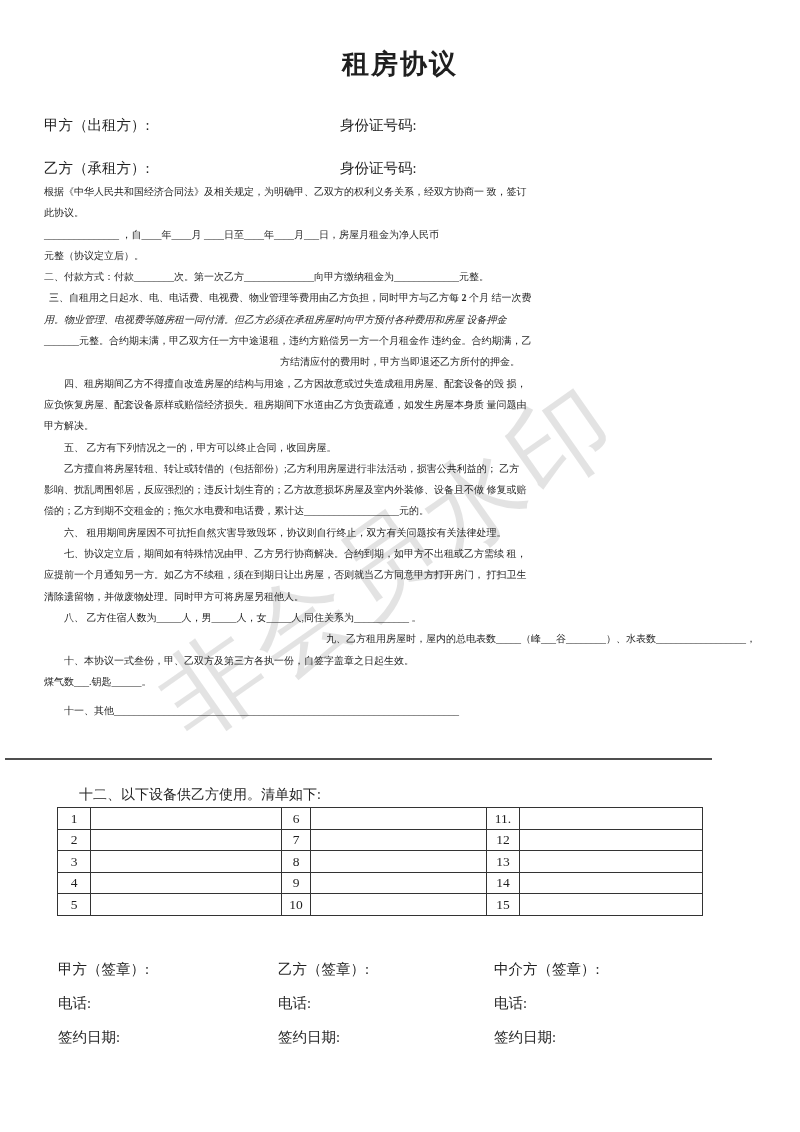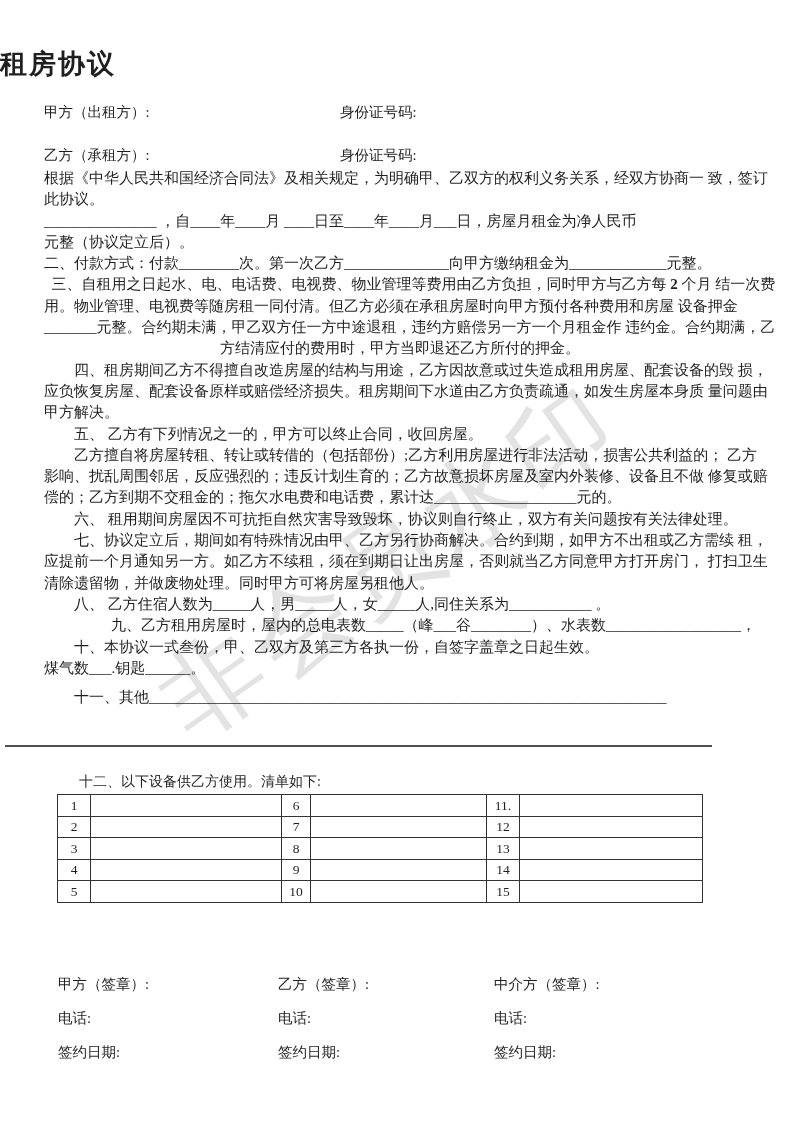--- a/index.html
+++ b/index.html
@@ -7,41 +7,41 @@
     width:800px;height:1132px;background:#ffffff;position:relative;overflow:hidden;
     font-family:"Liberation Serif","DejaVu Serif",serif;color:#1f1f1f;
   }
   .watermark{
     position:absolute;left:70px;top:495px;width:640px;text-align:center;white-space:nowrap;
     font-size:100px;letter-spacing:6px;color:rgba(0,0,0,0.11);
     transform:rotate(-35deg);z-index:0;pointer-events:none;
   }
   .layer{position:relative;z-index:1;}
   .title{
-    margin:0;padding-top:46px;text-align:left;
+    margin:0;padding-top:46px;text-align:center;
     font-size:27px;font-weight:bold;letter-spacing:2px;
   }
   .content{padding:0 44px;}
   .party-row{display:flex;font-size:14.5px;line-height:15px;}
   .party-row .name{width:296px;}
-  .party-row.a{margin-top:23px;}
+  .party-row.a{margin-top:36px;}
   .party-row.b{margin-top:28px;}
   .contract-body{margin-top:5px;}
-  .doc-line{font-size:15px;line-height:21.3px;white-space:nowrap;}
+  .doc-line{font-size:10px;line-height:21.3px;white-space:nowrap;}
   .doc-line.gap{margin-top:8px;}
   .doc-line b{font-weight:bold;}
   .divider{border-top:2px solid #4f4f4f;width:707px;margin:37px 0 0 5px;height:0;}
   .equip-heading{margin-top:24px;font-size:14px;line-height:21px;text-indent:2.5em;}
   table.equipment{border-collapse:collapse;table-layout:fixed;width:645px;margin:2px 0 0 13px;}
   table.equipment td{
     border:1px solid #333;height:20.5px;padding:0 2px;
     font-size:13.5px;line-height:14px;overflow:hidden;
   }
   table.equipment td.num{text-align:center;}
-  .signature-section{display:flex;margin-top:74px;padding-left:14px;}
+  .signature-section{display:flex;margin-top:46px;padding-left:14px;}
   .sig-col{width:220px;}
   .sig-col:nth-child(2){width:216px;}
   .sig-col:nth-child(3){flex:1;}
   .sig-line{font-size:14.5px;line-height:15px;margin-bottom:19px;}
 </style>
 </head>
 <body>
 
 <div class="watermark">非会员水印</div>
 
@@ -58,21 +58,21 @@
       <span>身份证号码:</span>
     </div>
 
     <div class="contract-body">
         <div class="doc-line" style="text-indent: 0em;"><span>根据《中华人民共和国经济合同法》及相关规定，为明确甲、乙双方的权利义务关系，经双方协商一 致，签订</span></div>
         <div class="doc-line" style="text-indent: 0em;"><span>此协议。</span></div>
         <div class="doc-line" style="text-indent: 0em;"><span>_______________ ，自____年____月 ____日至____年____月___日，房屋月租金为净人民币</span></div>
         <div class="doc-line" style="text-indent: 0em;"><span>元整（协议定立后）。</span></div>
         <div class="doc-line" style="text-indent: 0em;"><span>二、付款方式：付款________次。第一次乙方______________向甲方缴纳租金为_____________元整。</span></div>
         <div class="doc-line" style="text-indent: 0.5em;"><span>三、自租用之日起水、电、电话费、电视费、物业管理等费用由乙方负担，同时甲方与乙方每 </span><b>2</b><span> 个月 结一次费</span></div>
-        <div class="doc-line" style="text-indent: 0em;"><span>用。物业管理、电视费等随房租一同付清。但乙方必须在承租房屋时向甲方预付各种费用和房屋 设备押金</span></div>
+        <div class="doc-line" style="text-indent: 0em; font-style: italic;"><span>用。物业管理、电视费等随房租一同付清。但乙方必须在承租房屋时向甲方预付各种费用和房屋 设备押金</span></div>
         <div class="doc-line" style="text-indent: 0em;"><span>_______元整。合约期未满，甲乙双方任一方中途退租，违约方赔偿另一方一个月租金作 违约金。合约期满，乙</span></div>
         <div class="doc-line" style="text-indent: 0em; text-align: center;"><span>方结清应付的费用时，甲方当即退还乙方所付的押金。</span></div>
         <div class="doc-line" style="text-indent: 2em;"><span>四、租房期间乙方不得擅自改造房屋的结构与用途，乙方因故意或过失造成租用房屋、配套设备的毁 损，</span></div>
         <div class="doc-line" style="text-indent: 0em;"><span>应负恢复房屋、配套设备原样或赔偿经济损失。租房期间下水道由乙方负责疏通，如发生房屋本身质 量问题由</span></div>
         <div class="doc-line" style="text-indent: 0em;"><span>甲方解决。</span></div>
         <div class="doc-line" style="text-indent: 2em;"><span>五、 乙方有下列情况之一的，甲方可以终止合同，收回房屋。</span></div>
         <div class="doc-line" style="text-indent: 2em;"><span>乙方擅自将房屋转租、转让或转借的（包括部份）;乙方利用房屋进行非法活动，损害公共利益的； 乙方</span></div>
         <div class="doc-line" style="text-indent: 0em;"><span>影响、扰乱周围邻居，反应强烈的；违反计划生育的；乙方故意损坏房屋及室内外装修、设备且不做 修复或赔</span></div>
         <div class="doc-line" style="text-indent: 0em;"><span>偿的；乙方到期不交租金的；拖欠水电费和电话费，累计达___________________元的。</span></div>
         <div class="doc-line" style="text-indent: 2em;"><span>六、 租用期间房屋因不可抗拒自然灾害导致毁坏，协议则自行终止，双方有关问题按有关法律处理。</span></div>

